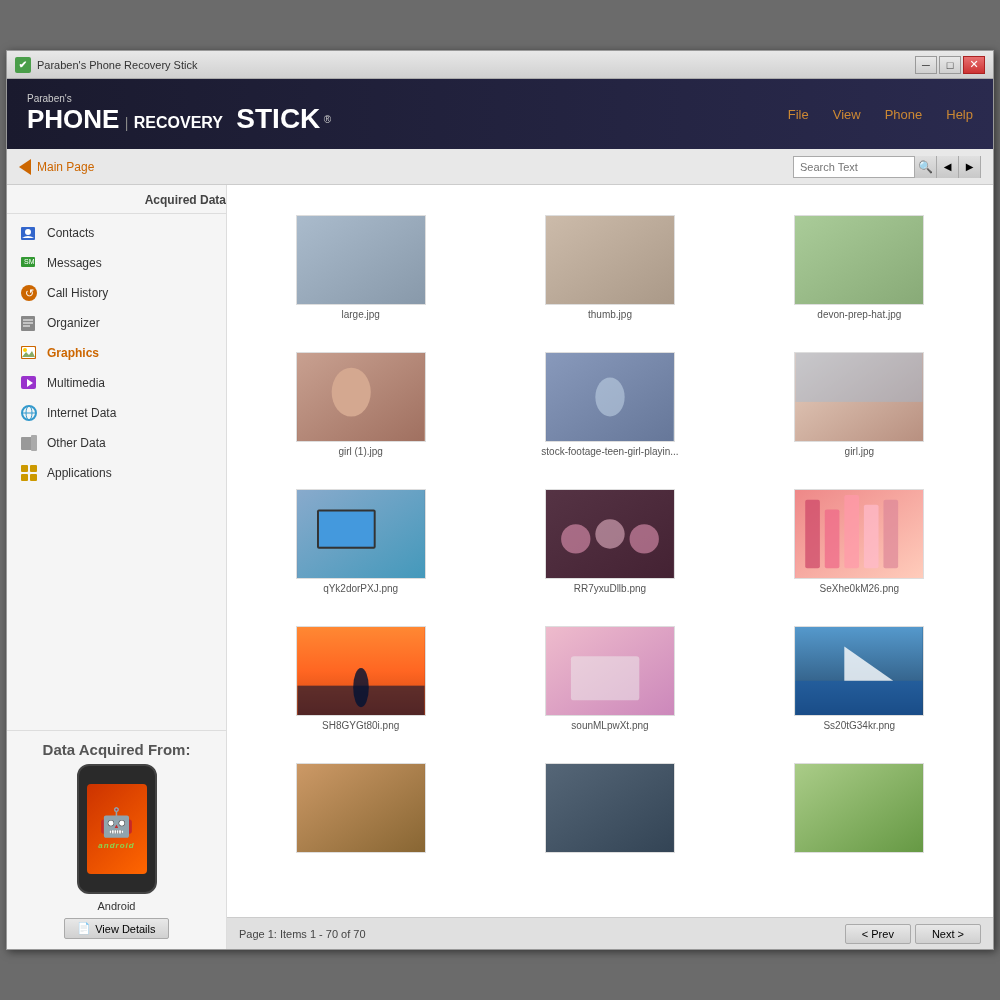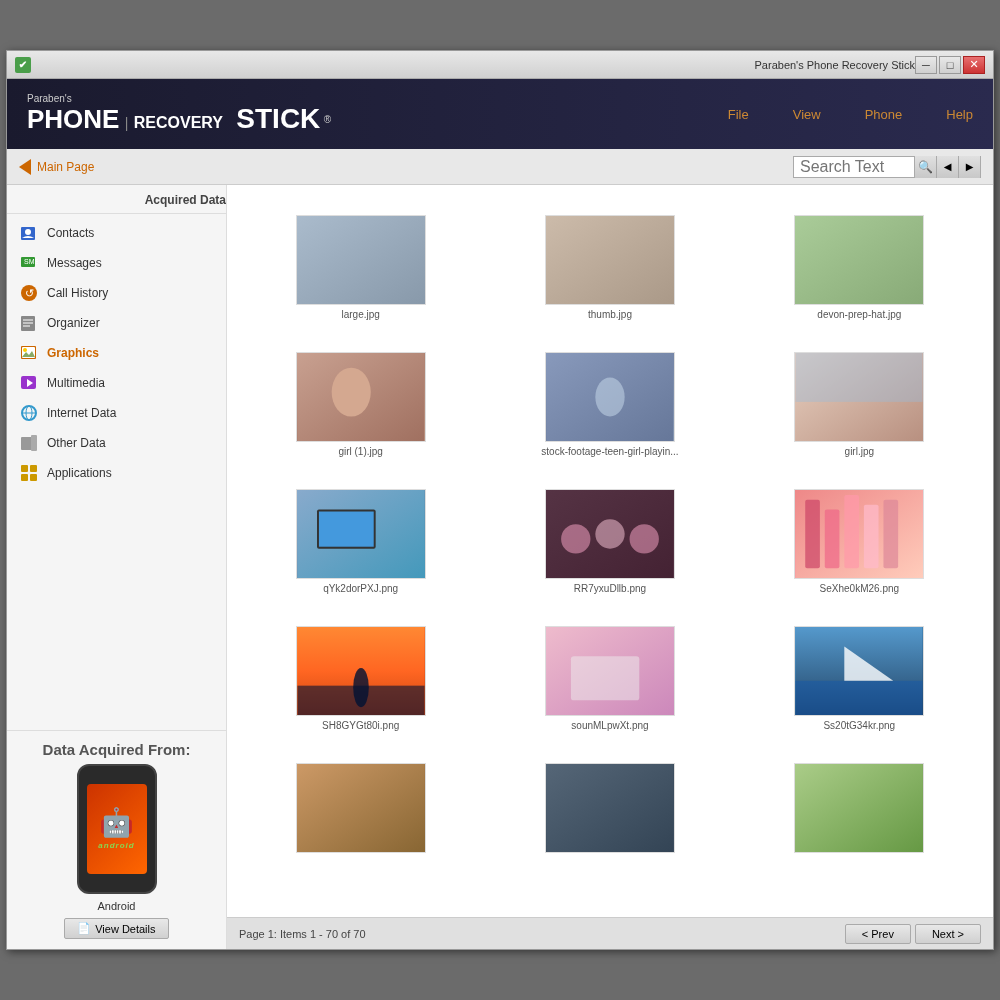--- a/index.html
+++ b/index.html
@@ -44,21 +44,20 @@
       align-items: center;
       justify-content: center;
       color: white;
       font-size: 10px;
       font-weight: bold;
     }
     .title-bar-text {
       font-size: 11px;
       color: #333;
       flex: 1;
-      text-align: right;
     }
     .title-bar-buttons {
       display: flex;
       gap: 2px;
     }
     .tb-btn {
       width: 22px;
       height: 18px;
       border: 1px solid #999;
       background: linear-gradient(to bottom, #e8e8e8, #d0d0d0);
@@ -110,21 +109,21 @@
       margin-left: 10px;
     }
     .logo-reg {
       font-size: 10px;
       vertical-align: super;
       color: #ccc;
     }
     .header-nav {
       margin-left: auto;
       display: flex;
-      gap: 44px;
+      gap: 24px;
     }
     .nav-item {
       color: #cc8833;
       font-size: 13px;
       cursor: pointer;
       font-weight: 500;
     }
 
     
     .toolbar {
@@ -158,21 +157,21 @@
       display: flex;
       align-items: center;
       border: 1px solid #aaa;
       background: white;
       height: 22px;
     }
     .search-input {
       border: none;
       outline: none;
       padding: 2px 6px;
-      font-size: 16px;
+      font-size: 11px;
       color: #999;
       width: 120px;
       background: transparent;
     }
     .search-btn {
       width: 22px;
       height: 22px;
       background: linear-gradient(to bottom, #e0e0e0, #c8c8c8);
       border: none;
       border-left: 1px solid #aaa;

